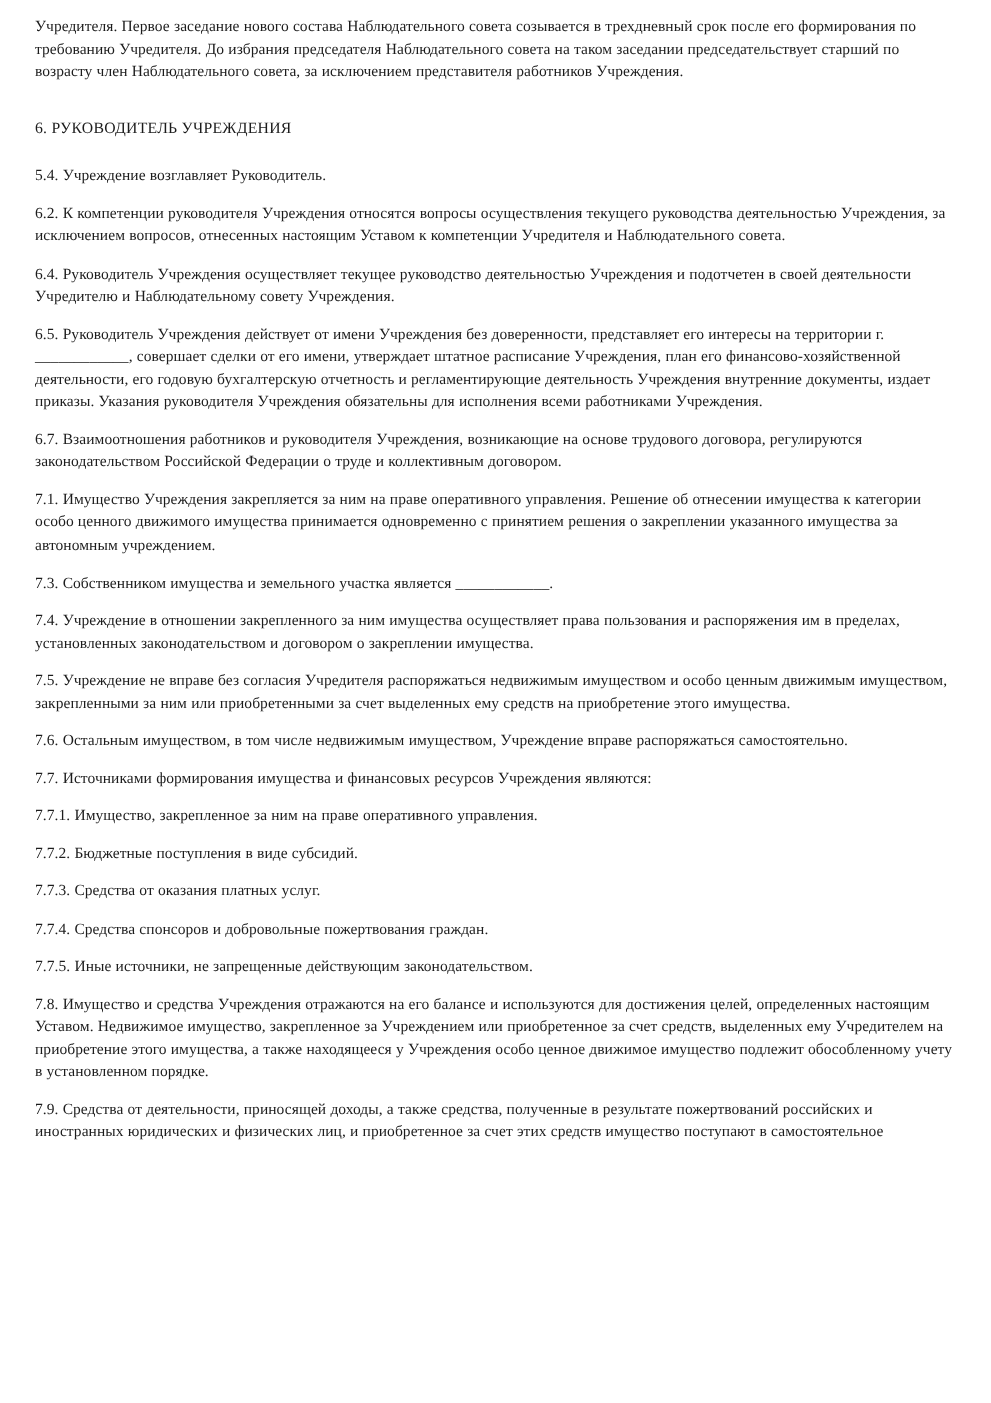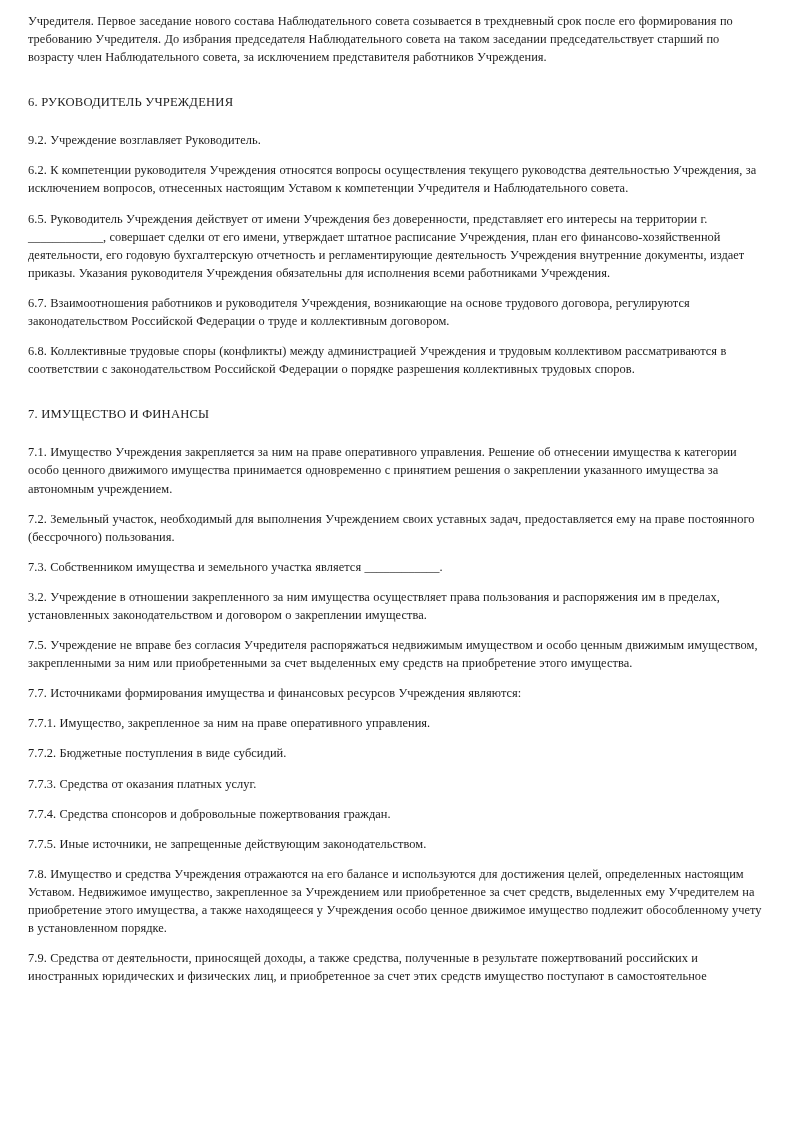--- a/index.html
+++ b/index.html
@@ -50,33 +50,32 @@
 </head>
 <body>
 
 <div class="page">
   <div class="doc-body">
 
     <p class="para">Учредителя. Первое заседание нового состава Наблюдательного совета созывается в трехдневный срок после его формирования по требованию Учредителя. До избрания председателя Наблюдательного совета на таком заседании председательствует старший по возрасту член Наблюдательного совета, за исключением представителя работников Учреждения.</p>
 
     <h2 class="section-heading">6. РУКОВОДИТЕЛЬ УЧРЕЖДЕНИЯ</h2>
 
-    <p class="para">9.2. Учреждение возглавляет Руководитель.</p>
+    <p class="para">5.4. Учреждение возглавляет Руководитель.</p>
     <p class="para">6.2. К компетенции руководителя Учреждения относятся вопросы осуществления текущего руководства деятельностью Учреждения, за исключением вопросов, отнесенных настоящим Уставом к компетенции Учредителя и Наблюдательного совета.</p>
+    <p class="para">6.4. Руководитель Учреждения осуществляет текущее руководство деятельностью Учреждения и подотчетен в своей деятельности Учредителю и Наблюдательному совету Учреждения.</p>
     <p class="para">6.5. Руководитель Учреждения действует от имени Учреждения без доверенности, представляет его интересы на территории г. ____________, совершает сделки от его имени, утверждает штатное расписание Учреждения, план его финансово-хозяйственной деятельности, его годовую бухгалтерскую отчетность и регламентирующие деятельность Учреждения внутренние документы, издает приказы. Указания руководителя Учреждения обязательны для исполнения всеми работниками Учреждения.</p>
     <p class="para">6.7. Взаимоотношения работников и руководителя Учреждения, возникающие на основе трудового договора, регулируются законодательством Российской Федерации о труде и коллективным договором.</p>
-    <p class="para">6.8. Коллективные трудовые споры (конфликты) между администрацией Учреждения и трудовым коллективом рассматриваются в соответствии с законодательством Российской Федерации о порядке разрешения коллективных трудовых споров.</p>
 
-    <h2 class="section-heading">7. ИМУЩЕСТВО И ФИНАНСЫ</h2>
 
     <p class="para">7.1. Имущество Учреждения закрепляется за ним на праве оперативного управления. Решение об отнесении имущества к категории особо ценного движимого имущества принимается одновременно с принятием решения о закреплении указанного имущества за автономным учреждением.</p>
-    <p class="para">7.2. Земельный участок, необходимый для выполнения Учреждением своих уставных задач, предоставляется ему на праве постоянного (бессрочного) пользования.</p>
     <p class="para">7.3. Собственником имущества и земельного участка является ____________.</p>
-    <p class="para">3.2. Учреждение в отношении закрепленного за ним имущества осуществляет права пользования и распоряжения им в пределах, установленных законодательством и договором о закреплении имущества.</p>
+    <p class="para">7.4. Учреждение в отношении закрепленного за ним имущества осуществляет права пользования и распоряжения им в пределах, установленных законодательством и договором о закреплении имущества.</p>
     <p class="para">7.5. Учреждение не вправе без согласия Учредителя распоряжаться недвижимым имуществом и особо ценным движимым имуществом, закрепленными за ним или приобретенными за счет выделенных ему средств на приобретение этого имущества.</p>
+    <p class="para">7.6. Остальным имуществом, в том числе недвижимым имуществом, Учреждение вправе распоряжаться самостоятельно.</p>
     <p class="para">7.7. Источниками формирования имущества и финансовых ресурсов Учреждения являются:</p>
     <p class="para">7.7.1. Имущество, закрепленное за ним на праве оперативного управления.</p>
     <p class="para">7.7.2. Бюджетные поступления в виде субсидий.</p>
     <p class="para">7.7.3. Средства от оказания платных услуг.</p>
     <p class="para">7.7.4. Средства спонсоров и добровольные пожертвования граждан.</p>
     <p class="para">7.7.5. Иные источники, не запрещенные действующим законодательством.</p>
     <p class="para">7.8. Имущество и средства Учреждения отражаются на его балансе и используются для достижения целей, определенных настоящим Уставом. Недвижимое имущество, закрепленное за Учреждением или приобретенное за счет средств, выделенных ему Учредителем на приобретение этого имущества, а также находящееся у Учреждения особо ценное движимое имущество подлежит обособленному учету в установленном порядке.</p>
     <p class="para">7.9. Средства от деятельности, приносящей доходы, а также средства, полученные в результате пожертвований российских и иностранных юридических и физических лиц, и приобретенное за счет этих средств имущество поступают в самостоятельное</p>
 
   </div>

